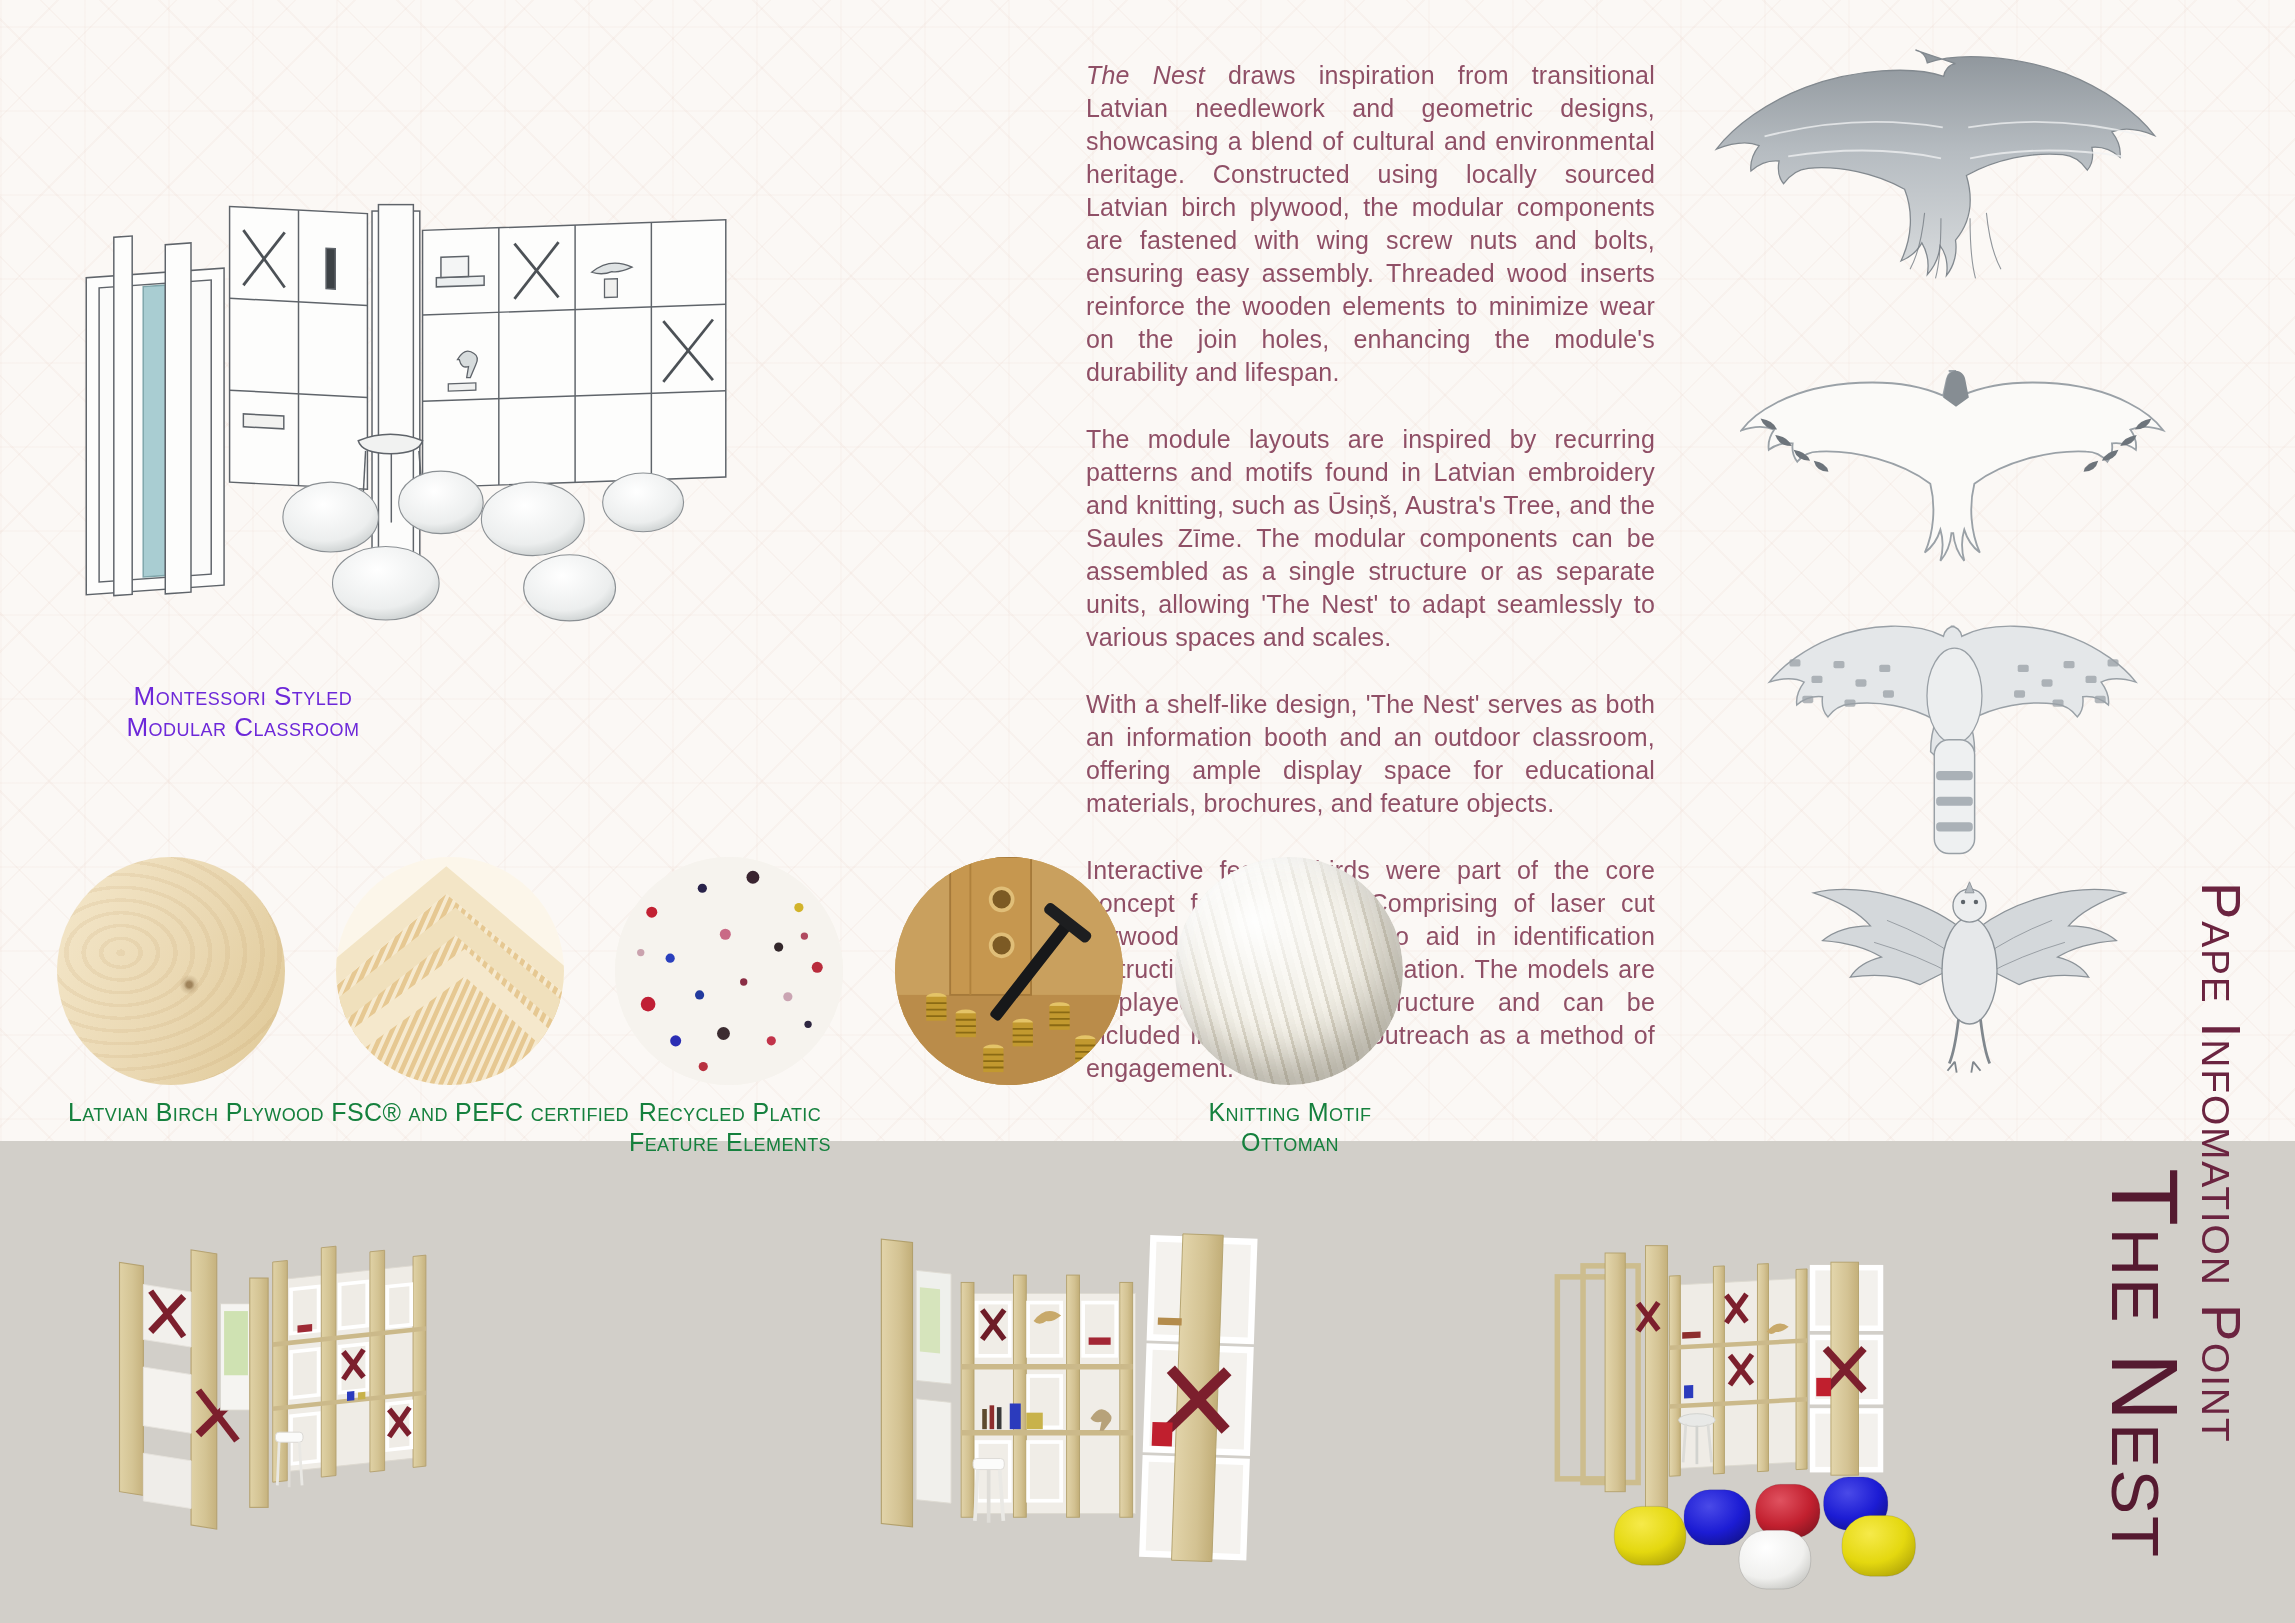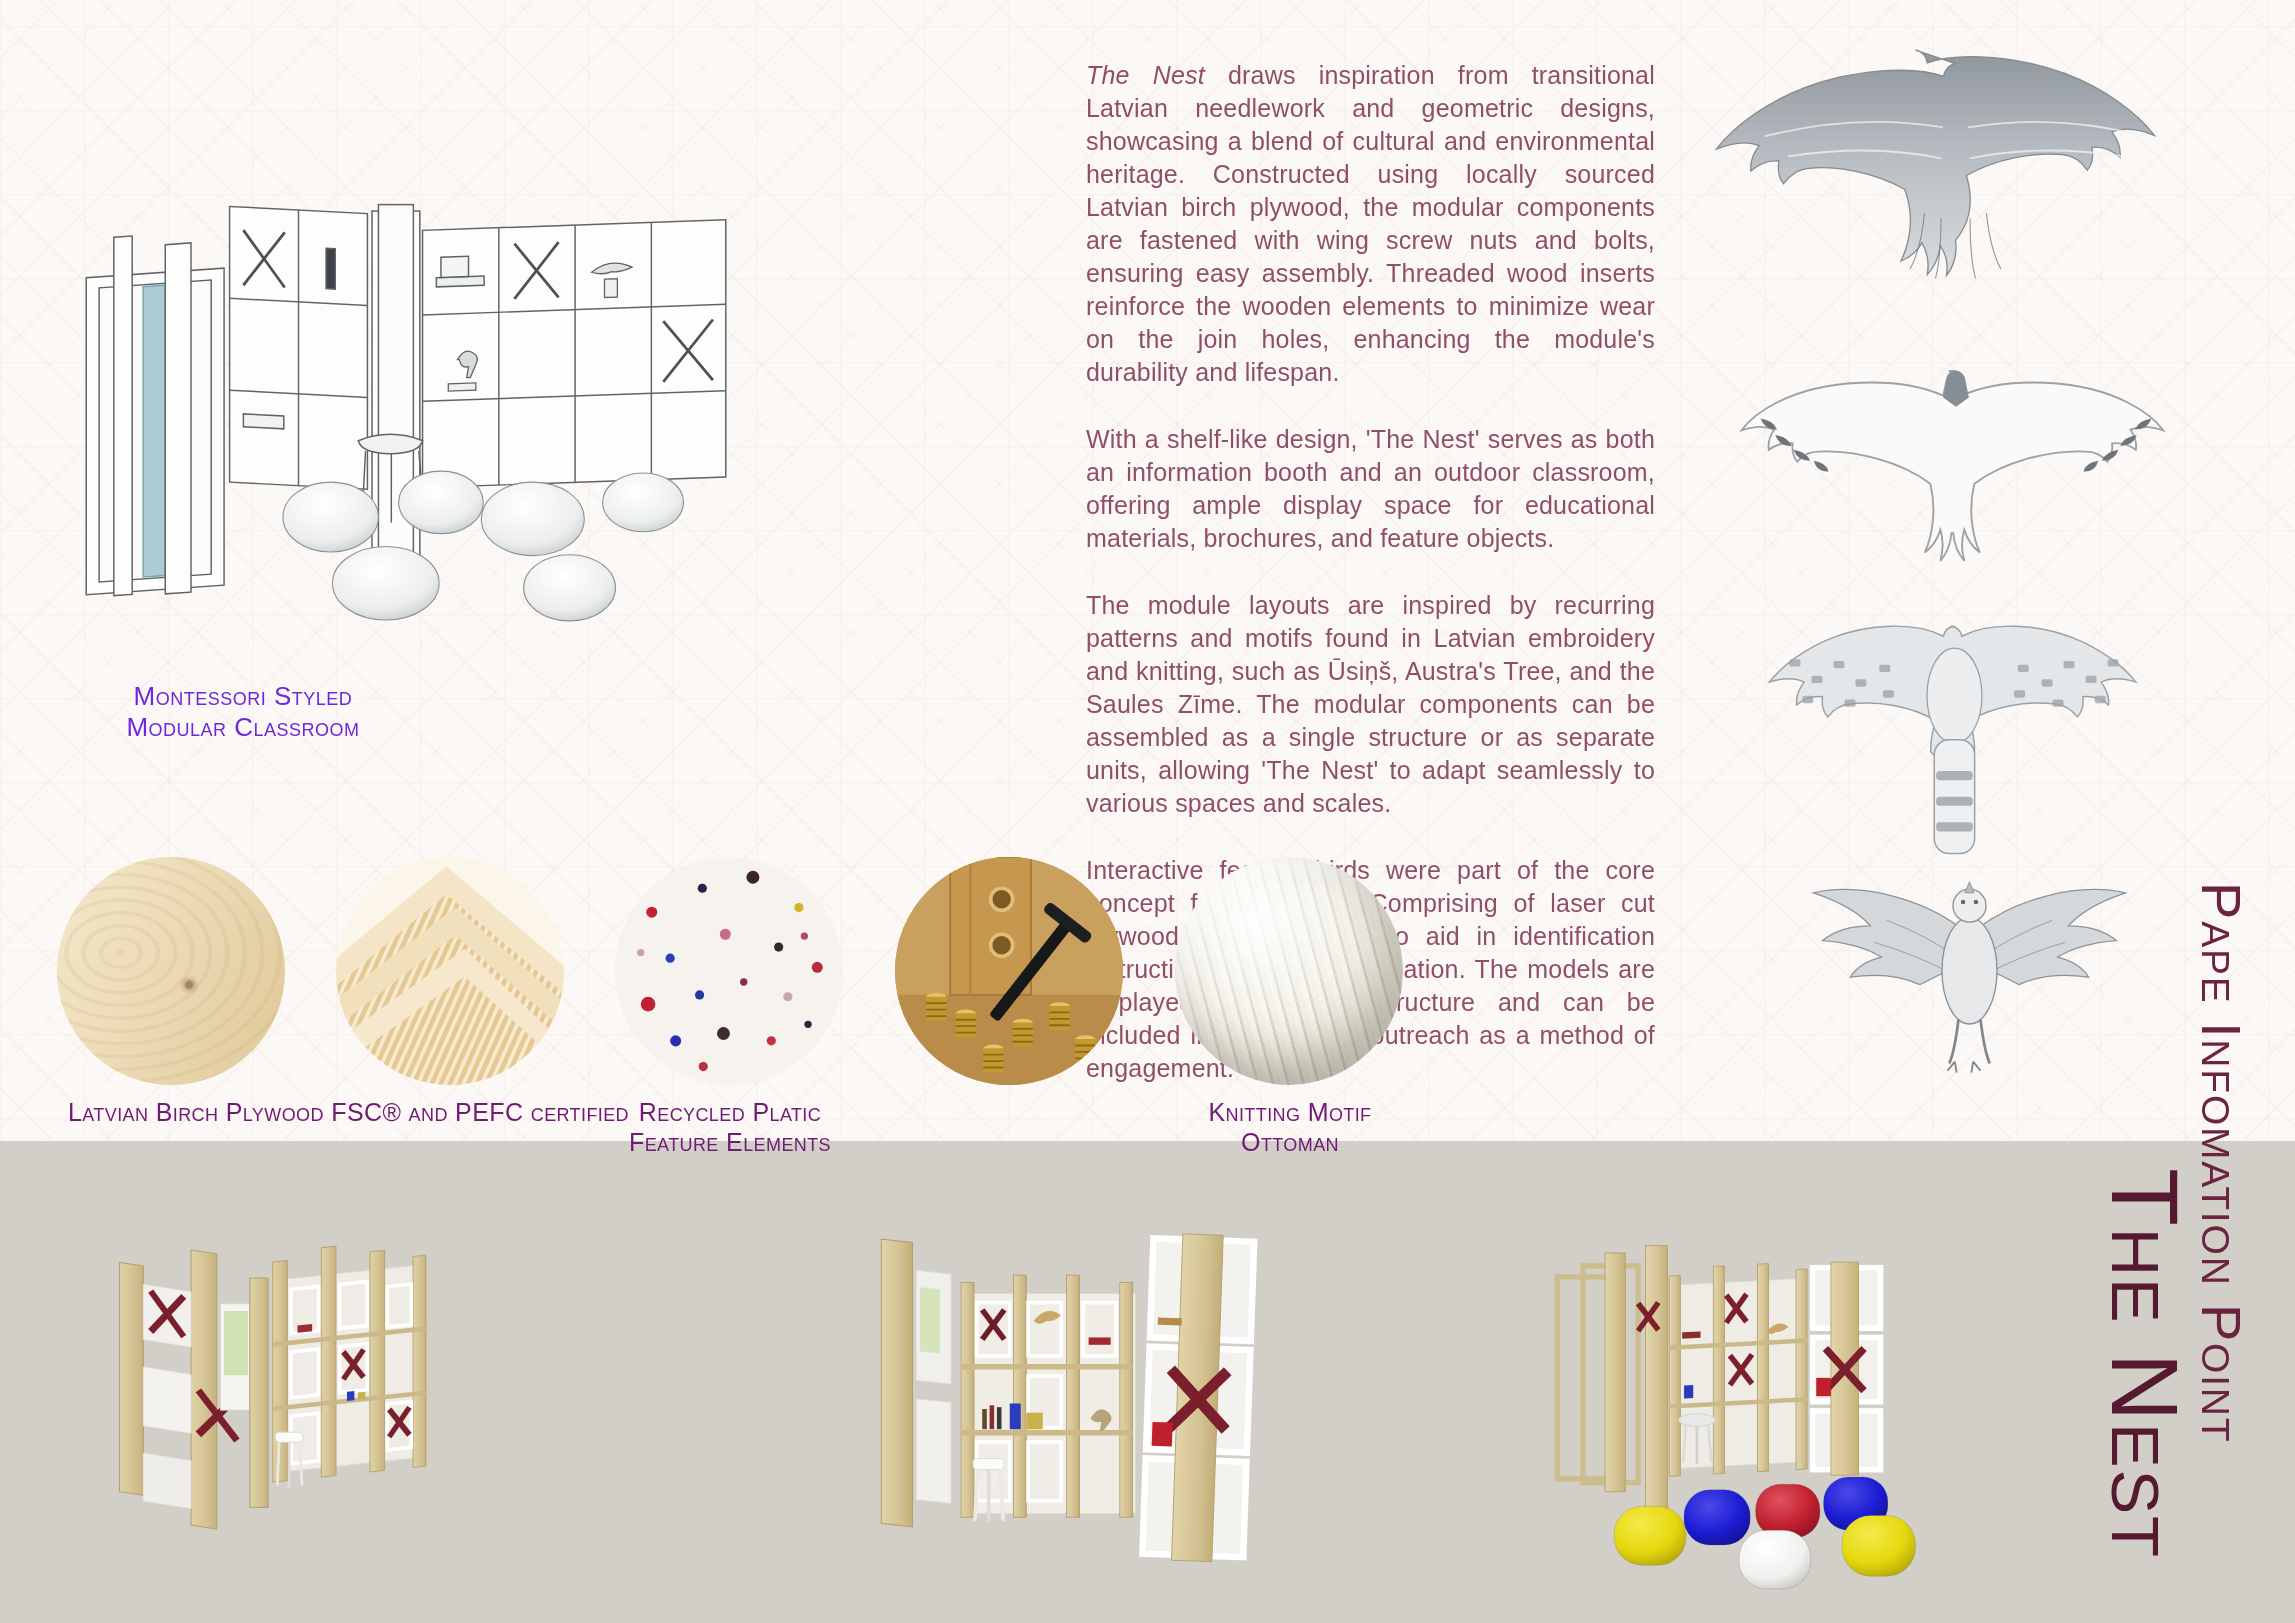--- a/index.html
+++ b/index.html
@@ -59,21 +59,21 @@
   .c-inserts{ background:#c9a05e; }
   .c-knit{
     background:
       radial-gradient(circle at 35% 28%, rgba(255,255,255,.95), rgba(255,255,255,0) 55%),
       repeating-linear-gradient(75deg, #f5f2e9 0 5.5px, #d8d3c4 5.5px 8.3px, #efece2 8.3px 14.7px),
       repeating-linear-gradient(-75deg, rgba(135,130,114,.30) 0 2.8px, transparent 2.8px 11px),
       #e9e5da;
     box-shadow: inset -18.4px -24px 40px rgba(86,82,66,.38), inset 7.3px 9.2px 20px rgba(255,255,255,.85);
   }
   .material-caption{
-    position:absolute; top:1098px; color:#701a75; font-variant:small-caps;
+    position:absolute; top:1098px; color:#15803d; font-variant:small-caps;
     text-align:center; font-size:25px; line-height:1.18; letter-spacing:0.4px; z-index:2;
   }
   .cap-1{ left:64px;  width:569px; }
   .cap-2{ left:597px; width:266px; }
   .cap-3{ left:854px; width:312px; }
   .cap-4{ left:1166px;width:248px; }
 
   
   .render{ position:absolute; z-index:2; }
   .render svg{ display:block; width:100%; height:100%; }
@@ -180,22 +180,22 @@
         <ellipse cx="640" cy="452" rx="44" ry="32" fill="url(#pouf)"></ellipse>
         <ellipse cx="360" cy="540" rx="58" ry="40" fill="url(#pouf)"></ellipse>
         <ellipse cx="560" cy="545" rx="50" ry="36" fill="url(#pouf)"></ellipse>
       </g>
     </svg>
   </figure>
   <div class="layer sketch-caption">Montessori Styled Modular Classroom</div>
 
   <div class="layer text-column">
     <p><span class="lead-italic">The Nest</span> <span>draws inspiration from transitional Latvian needlework and geometric designs, showcasing a blend of cultural and environmental heritage. Constructed using locally sourced Latvian birch plywood, the modular components are fastened with wing screw nuts and bolts, ensuring easy assembly. Threaded wood inserts reinforce the wooden elements to minimize wear on the join holes, enhancing the module's durability and lifespan.</span></p>
+    <p>The module layouts are inspired by recurring patterns and motifs found in Latvian embroidery and knitting, such as Ūsiņš, Austra's Tree, and the Saules Zīme. The modular components can be assembled as a single structure or as separate units, allowing 'The Nest' to adapt seamlessly to various spaces and scales.</p>
     <p>With a shelf-like design, 'The Nest' serves as both an information booth and an outdoor classroom, offering ample display space for educational materials, brochures, and feature objects.</p>
-    <p>The module layouts are inspired by recurring patterns and motifs found in Latvian embroidery and knitting, such as Ūsiņš, Austra's Tree, and the Saules Zīme. The modular components can be assembled as a single structure or as separate units, allowing 'The Nest' to adapt seamlessly to various spaces and scales.</p>
     <p>Interactive feature birds were part of the core concept for The Nest. Comprising of laser cut plywood bird sculptures to aid in identification instruction and wildlife education. The models are displayed around the structure and can be included in the modules outreach as a method of engagement.</p>
   </div>
 
   <figure class="bird" style="left:1710px; top:48px; width:491px; height:266px; margin:0">
     <svg viewBox="0 0 540 290">
       <defs>
         <linearGradient id="eg" x1="0" y1="0" x2="0" y2="1">
           <stop offset="0" stop-color="#8e959b"></stop>
             <stop offset="45%" stop-color="#b6bcc1"></stop>
             <stop offset="100%" stop-color="#d9dcde"></stop>

